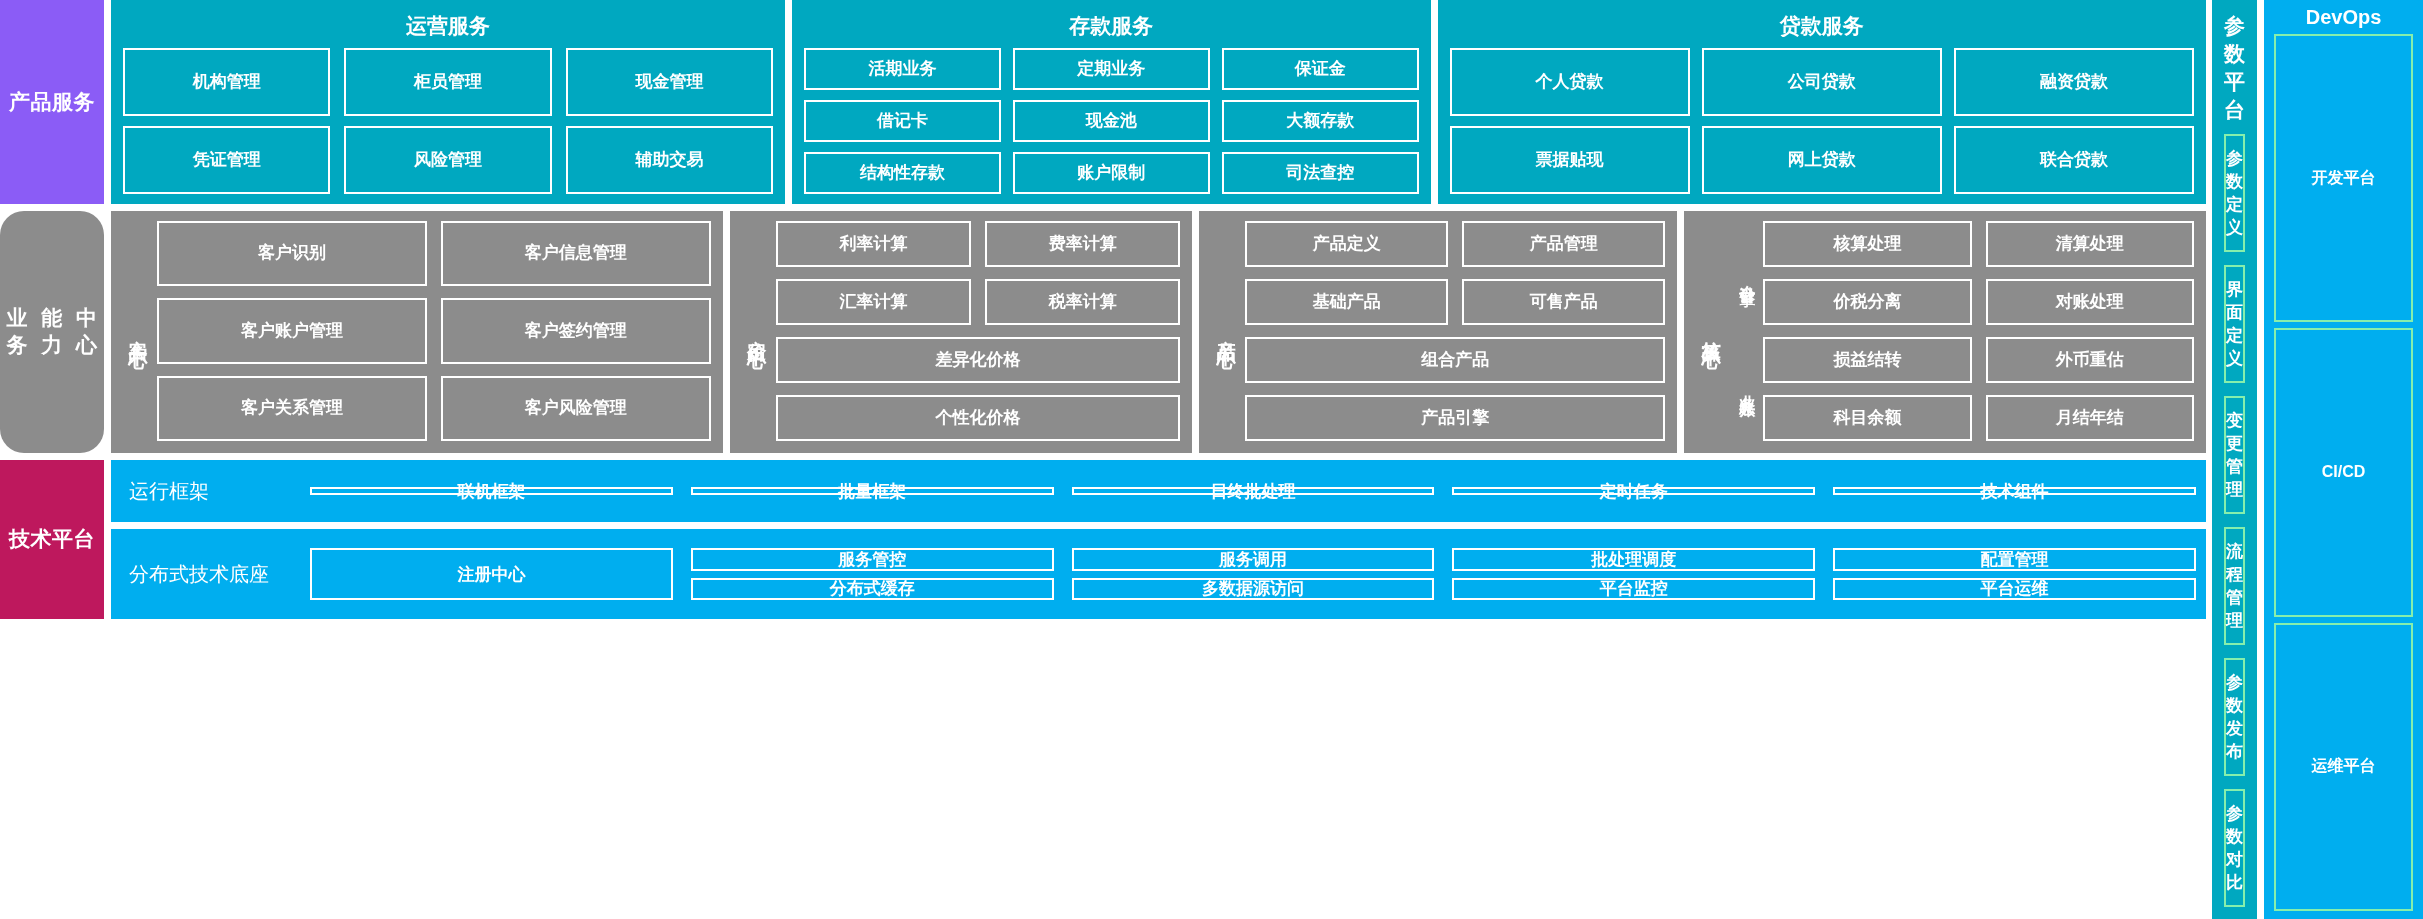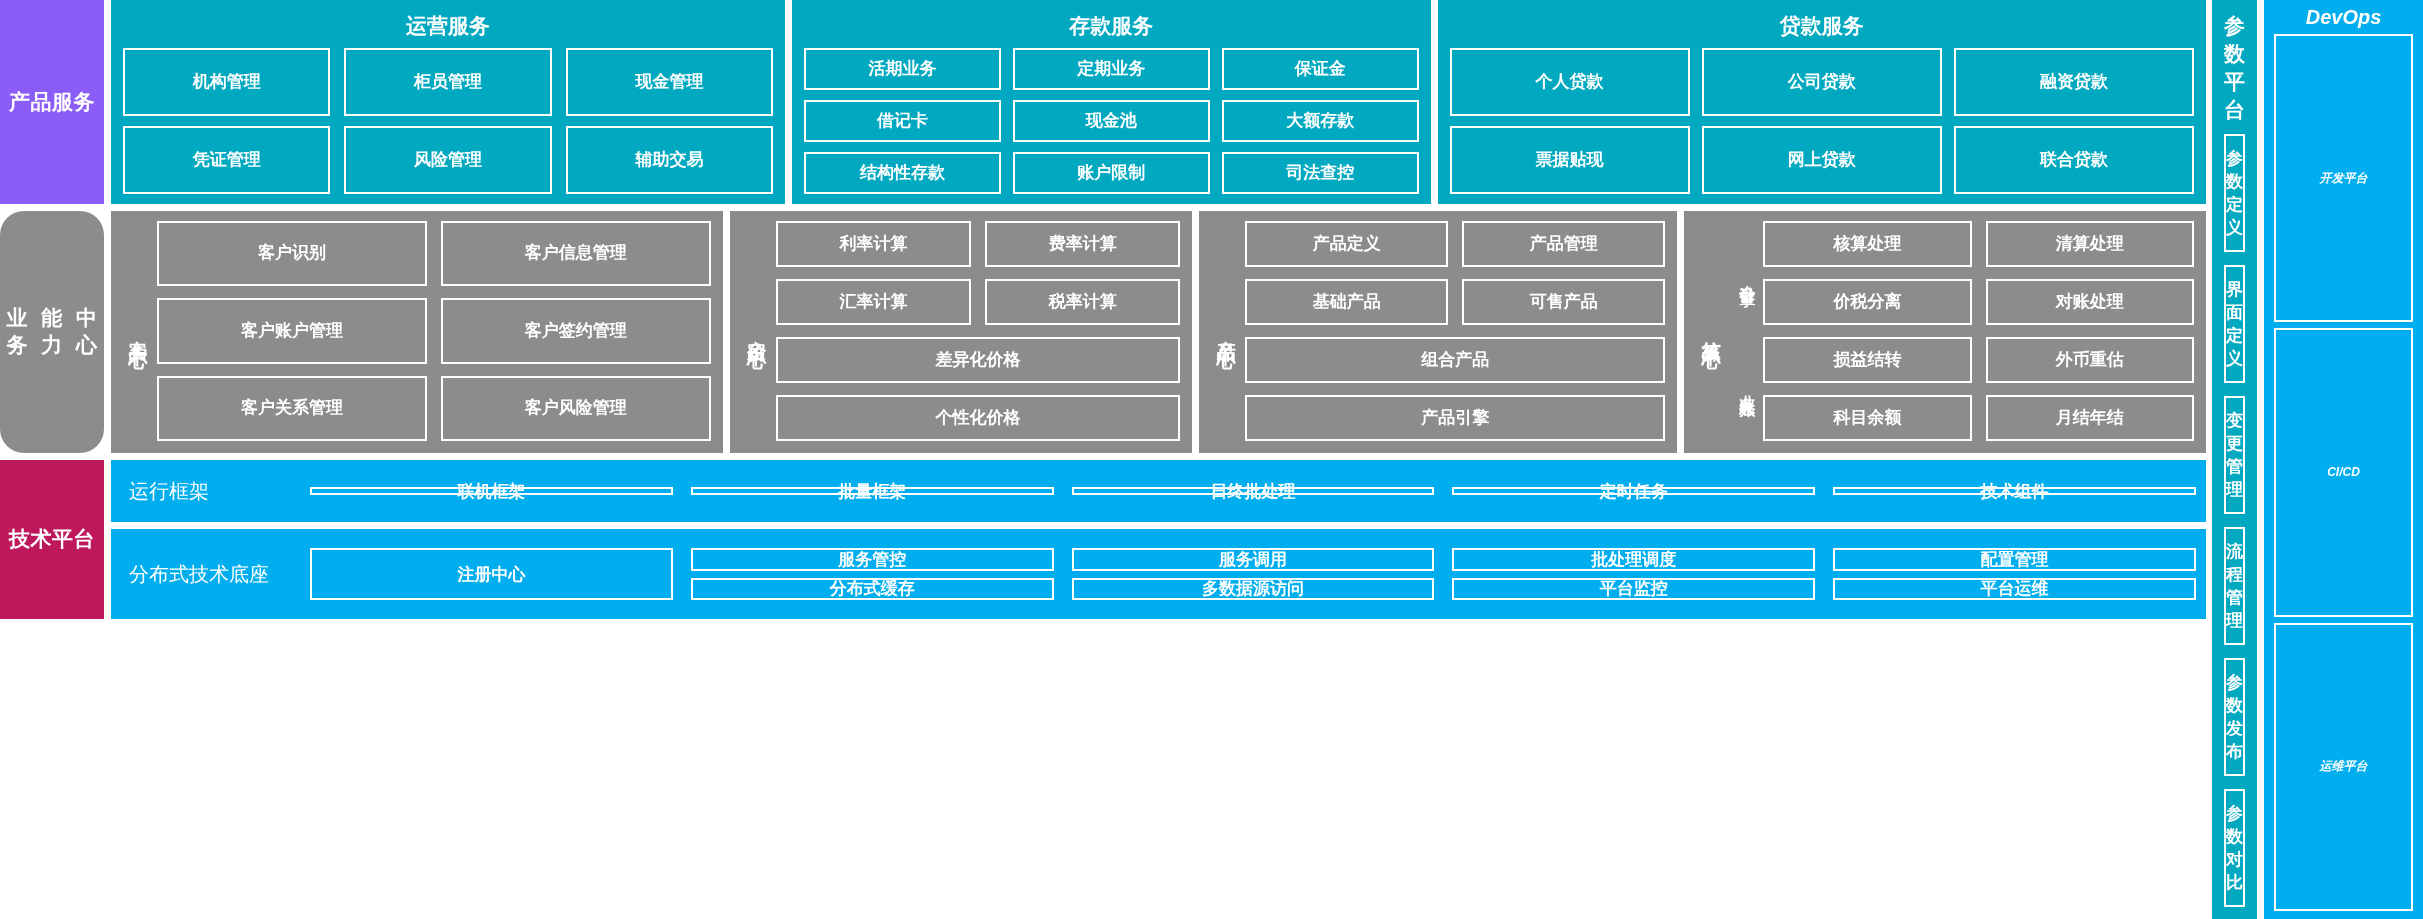--- a/index.html
+++ b/index.html
@@ -103,31 +103,31 @@
   .param-platform {
     flex: 1 1 auto; background: #00A8C0;
     display: flex; flex-direction: column; padding: 8px 12px 12px;
   }
   .rail-title {
     color: #ffffff; font-weight: bold; font-size: 21px; text-align: center;
     padding: 4px 0 10px;
   }
   .rail-items { flex: 1 1 auto; display: flex; flex-direction: column; gap: 13px; }
   .rail-cell {
-    flex: 1 1 0; border: 2px solid #ffffff;
+    flex: 1 1 0; border: 2px solid #86efac;
     display: flex; align-items: center; justify-content: center;
     color: #ffffff; font-weight: bold; font-size: 17px; text-align: center;
   }
   .devops {
     flex: 0 0 159px; background: #00AEEF;
-    display: flex; flex-direction: column; padding: 4px 10px 8px; font-style: italic;
+    display: flex; flex-direction: column; padding: 4px 10px 8px;
   }
   .devops .rail-title { font-size: 20px; padding: 2px 0 5px; }
   .devops .rail-items { gap: 6px; }
-  .devops .rail-cell { font-size: 12px; }
+  .devops .rail-cell { font-size: 16px; }
 </style>
 </head>
 <body>
 
 <div class="page">
 
   <div class="left-stack">
 
     <div class="band band-r1">
       <div class="side-label teal">

